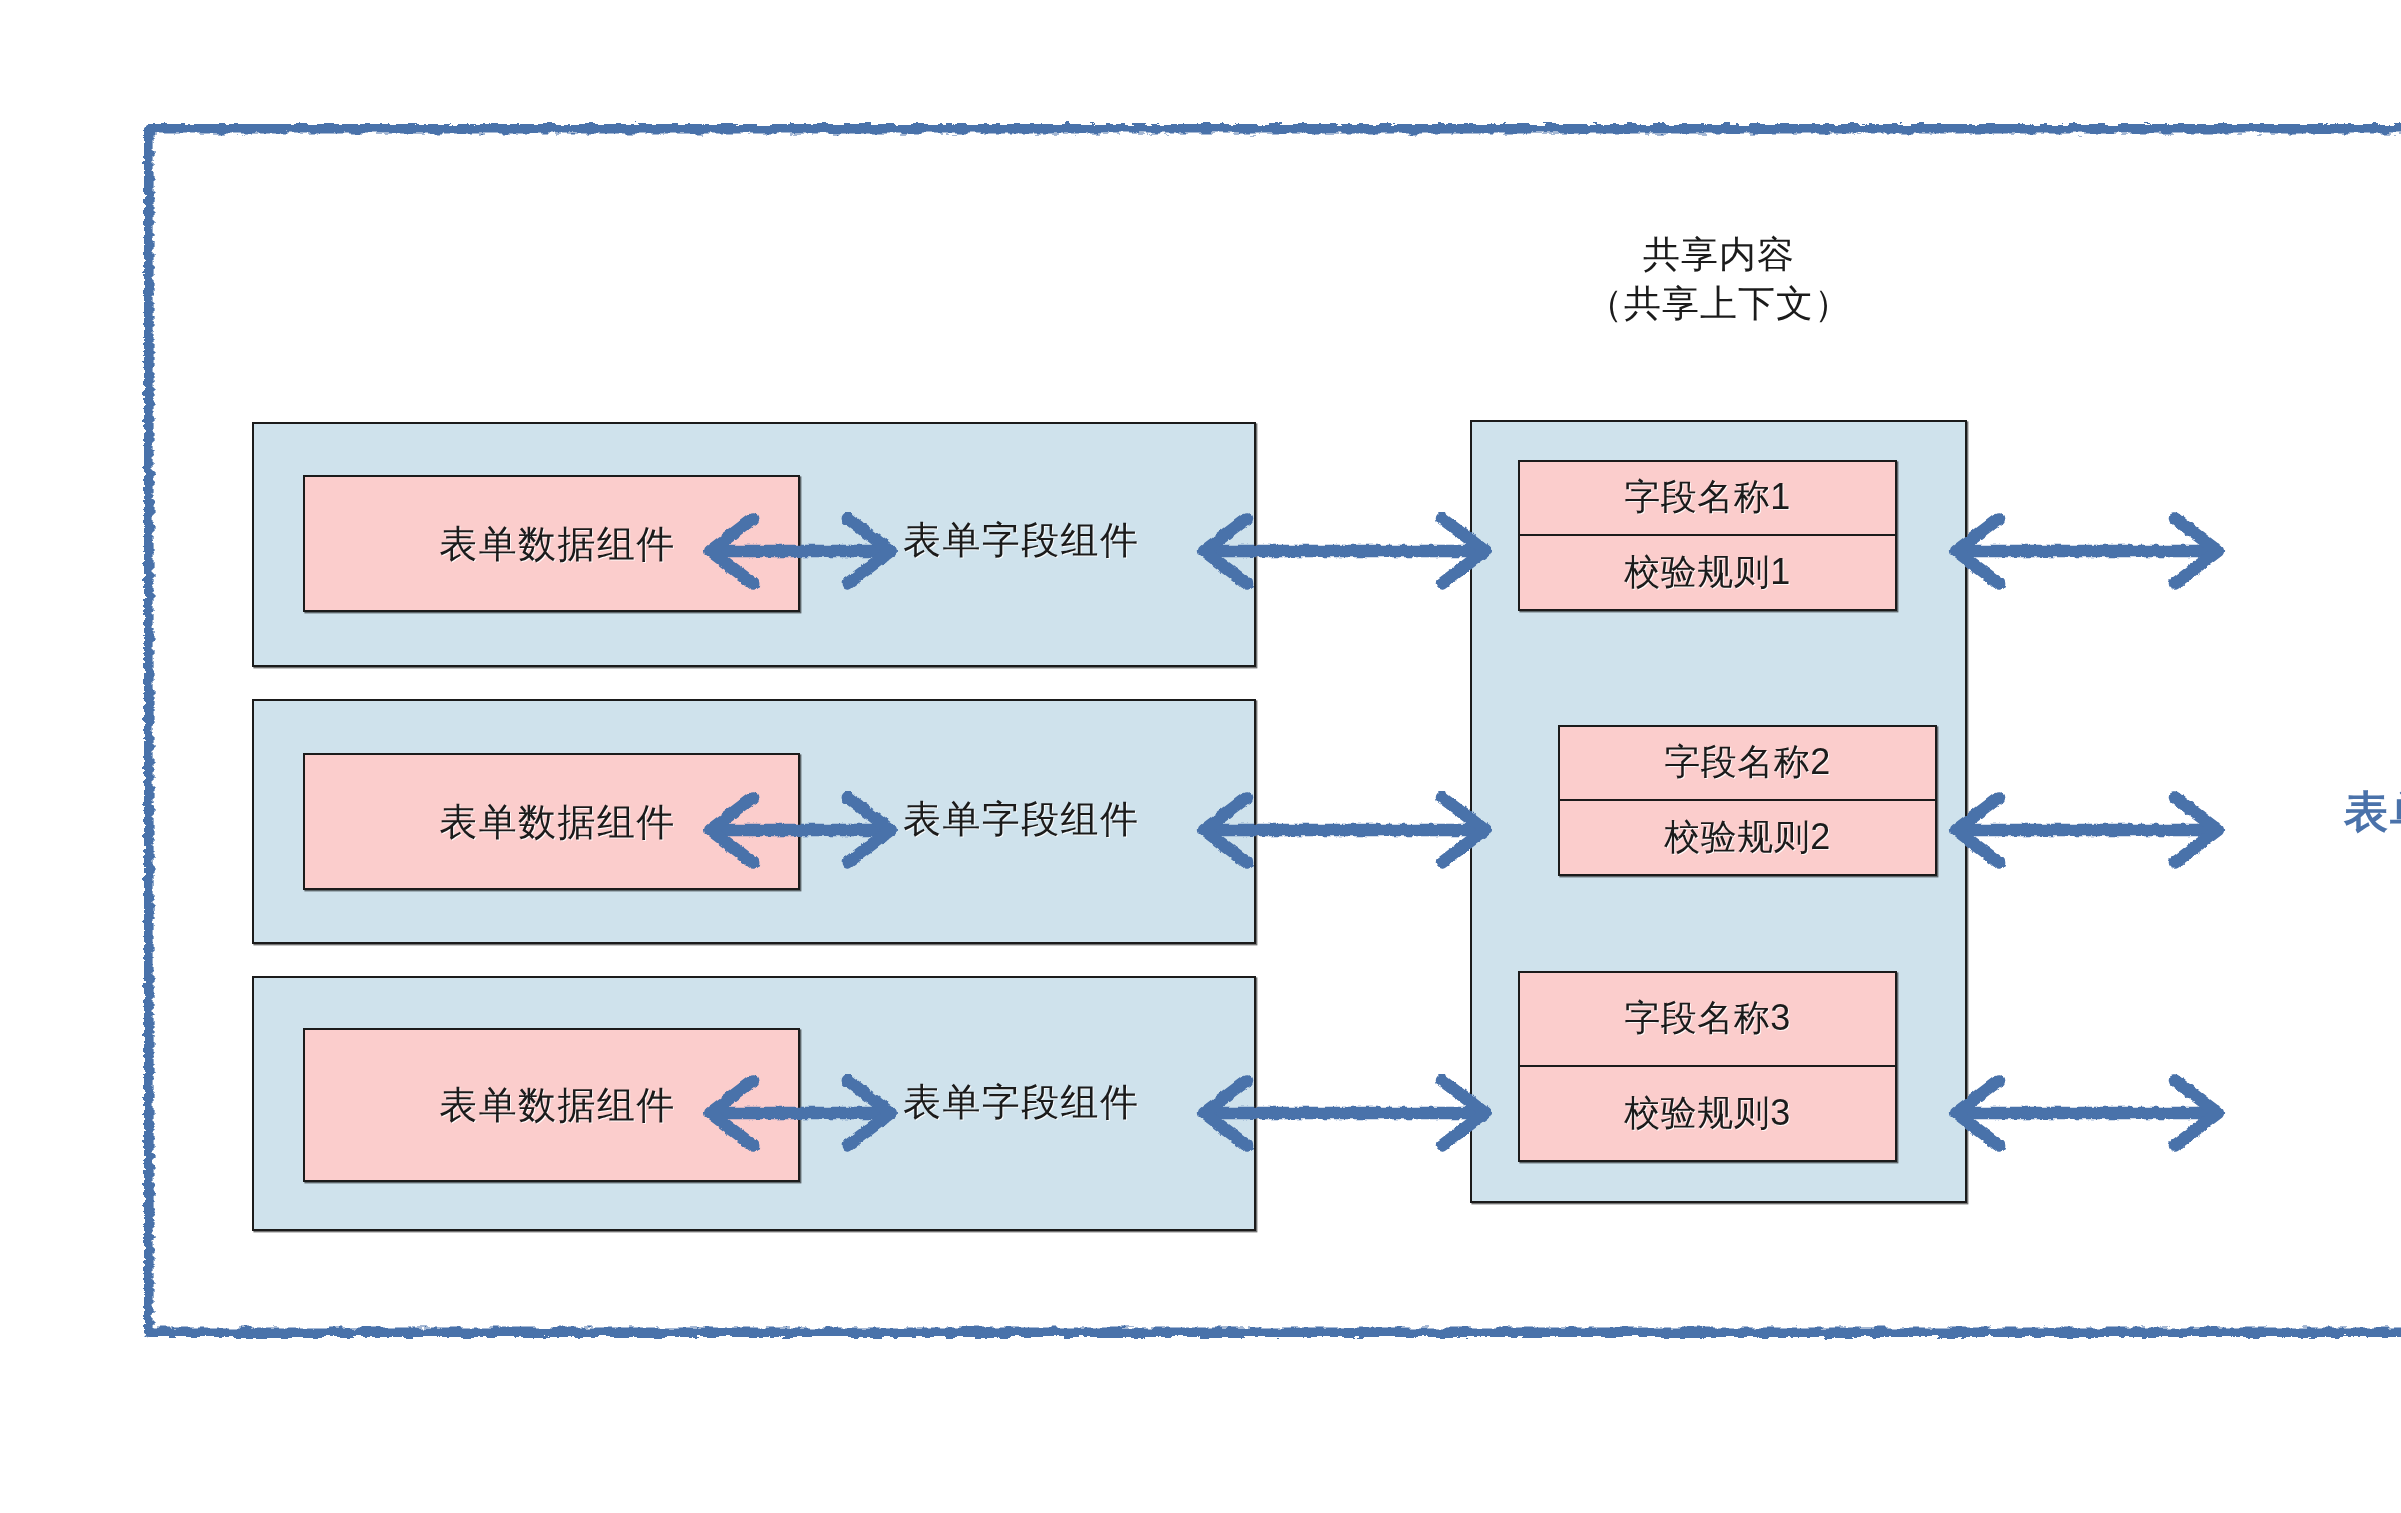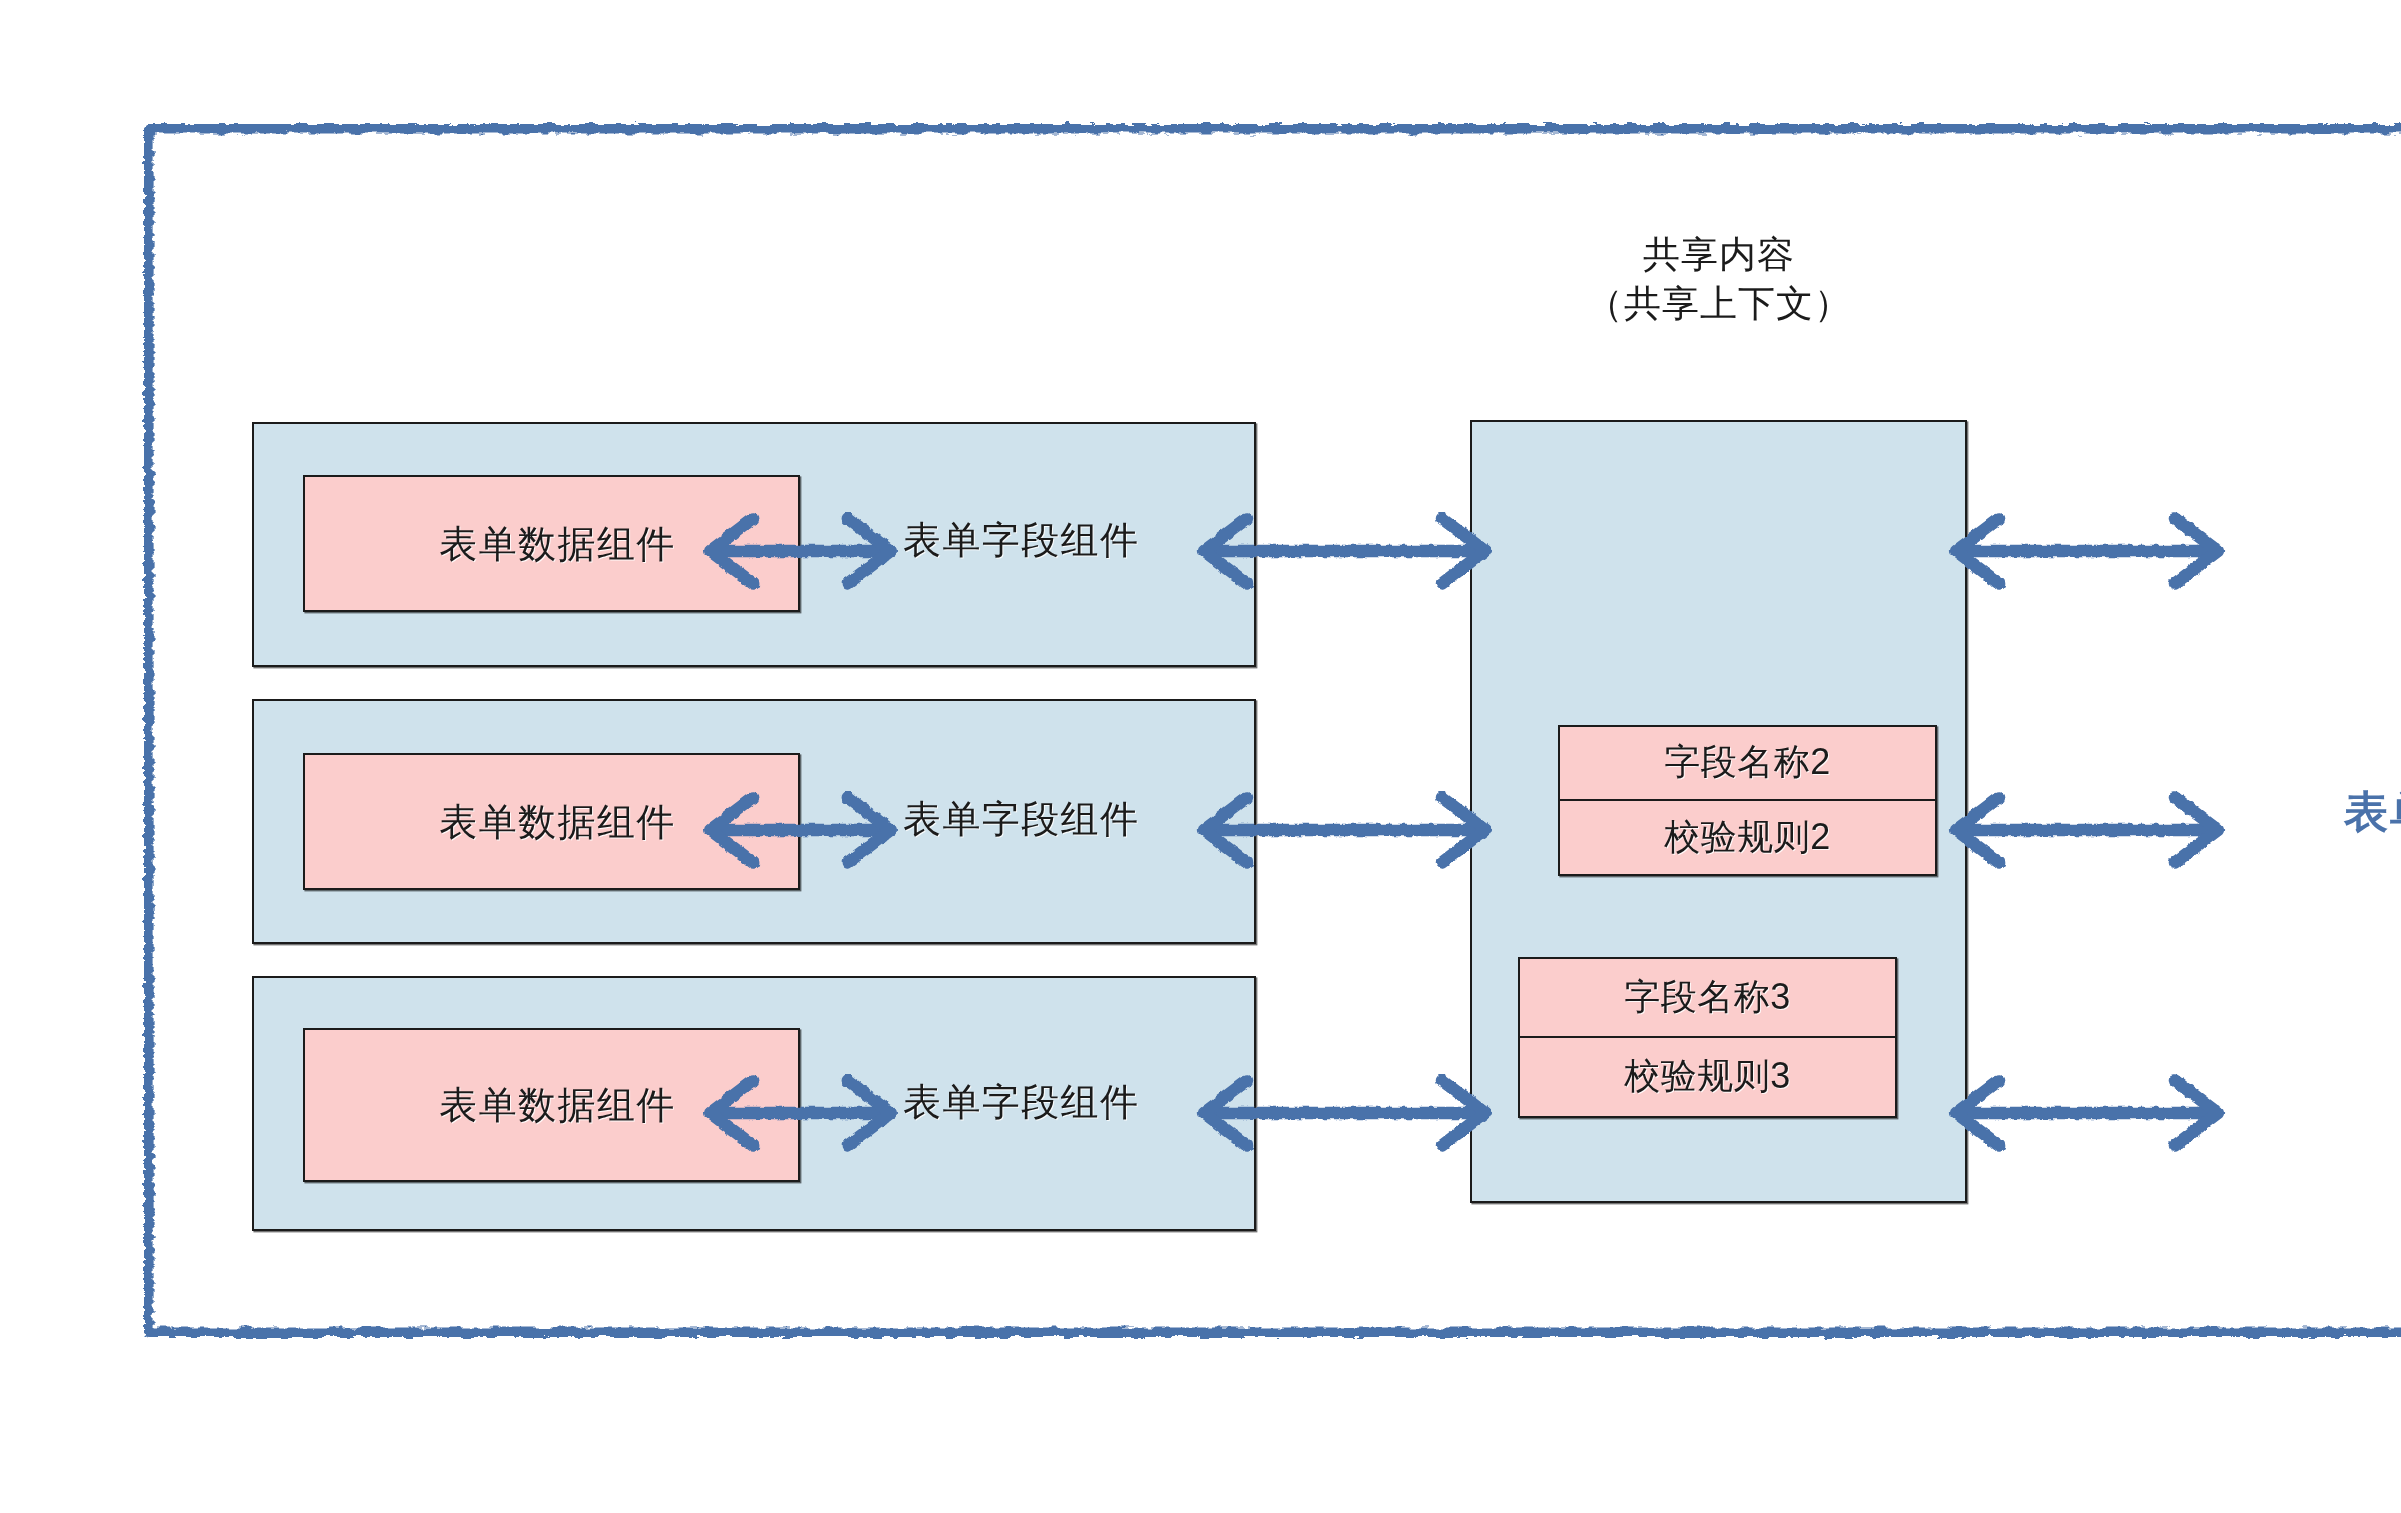--- a/index.html
+++ b/index.html
@@ -70,21 +70,21 @@
     text-shadow:1px 1px 0 rgba(255,255,255,.85);
   }
 
   .field-card{
     position:absolute;left:46px;width:379px;
     background:#FBCDCC;border:2.4px solid #1b1b1b;box-sizing:border-box;
     box-shadow:1.4px 1.4px 0 rgba(0,0,0,.55);
   }
   .field-card.c1{top:38px;height:151px;}
   .field-card.c2{top:303px;height:151px;margin-left:40px;}
-  .field-card.c3{top:535px;height:161px;}
+  .field-card.c3{top:549px;height:191px;}
   .field-cell{
     height:50%;box-sizing:border-box;
     display:flex;align-items:center;justify-content:center;
   }
   .field-cell.top{border-bottom:2.4px solid #1b1b1b;}
   .field-cell span{
     font-size:36px;color:#1b1b1b;letter-spacing:0.5px;white-space:nowrap;
     text-shadow:1px 1px 0 rgba(255,255,255,.85);
   }
 
@@ -158,20 +158,28 @@
 
   <div class="row-group r3"></div>
   <div class="data-box r3">
     <span class="cn-label">表单数据组件</span>
   </div>
   <div class="field-label r3">
     <span class="cn-label">表单字段组件</span>
   </div>
 
   <div class="shared-col">
+    <div class="field-card c1">
+      <div class="field-cell top">
+        <span>字段名称1</span>
+      </div>
+      <div class="field-cell">
+        <span>校验规则1</span>
+      </div>
+    </div>
     <div class="field-card c2">
       <div class="field-cell top">
         <span>字段名称2</span>
       </div>
       <div class="field-cell">
         <span>校验规则2</span>
       </div>
     </div>
     <div class="field-card c3">
       <div class="field-cell top">

